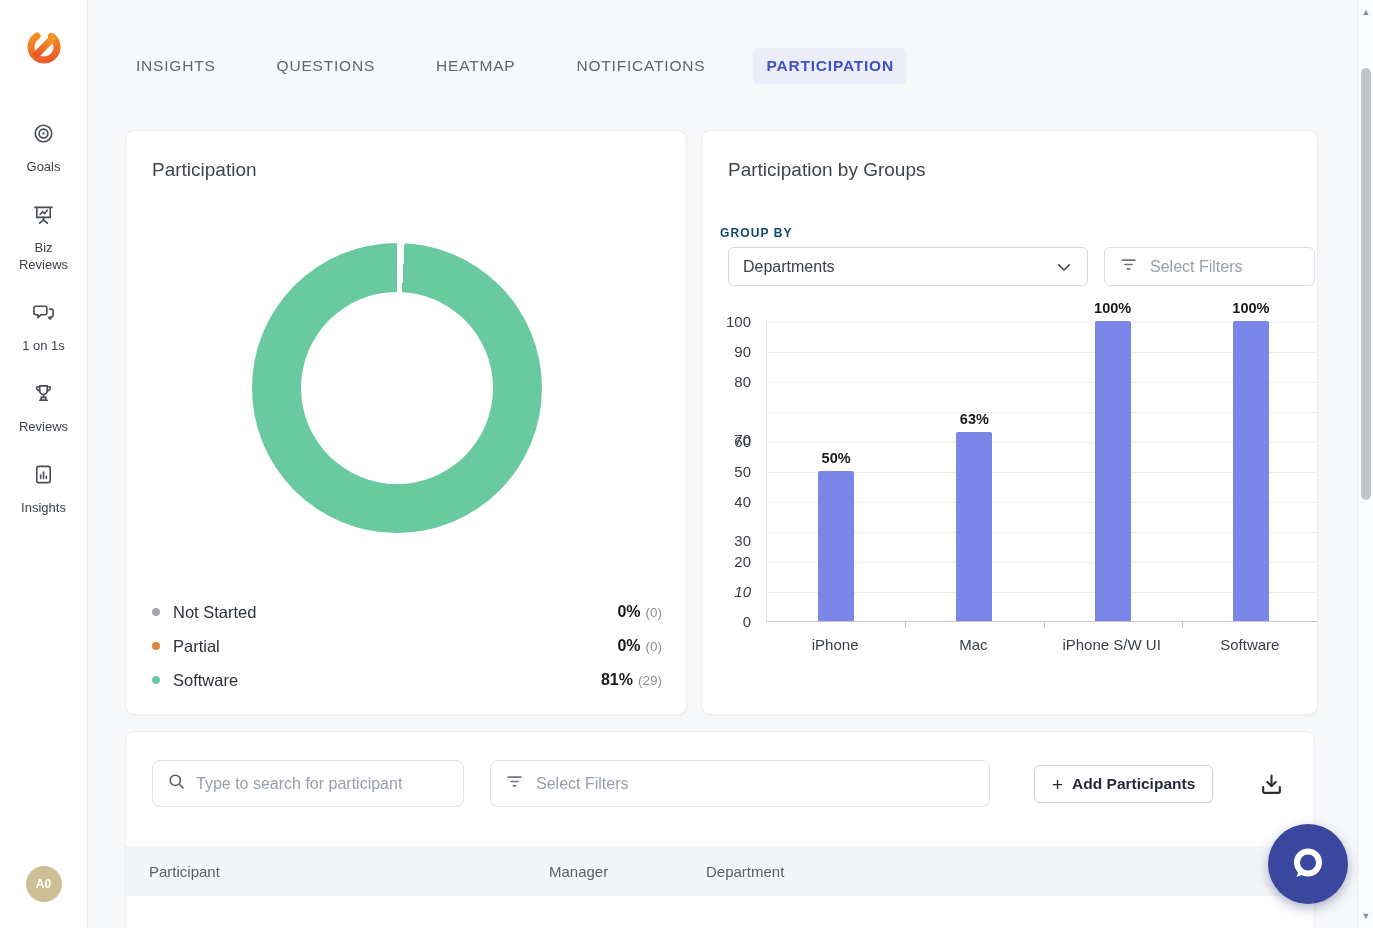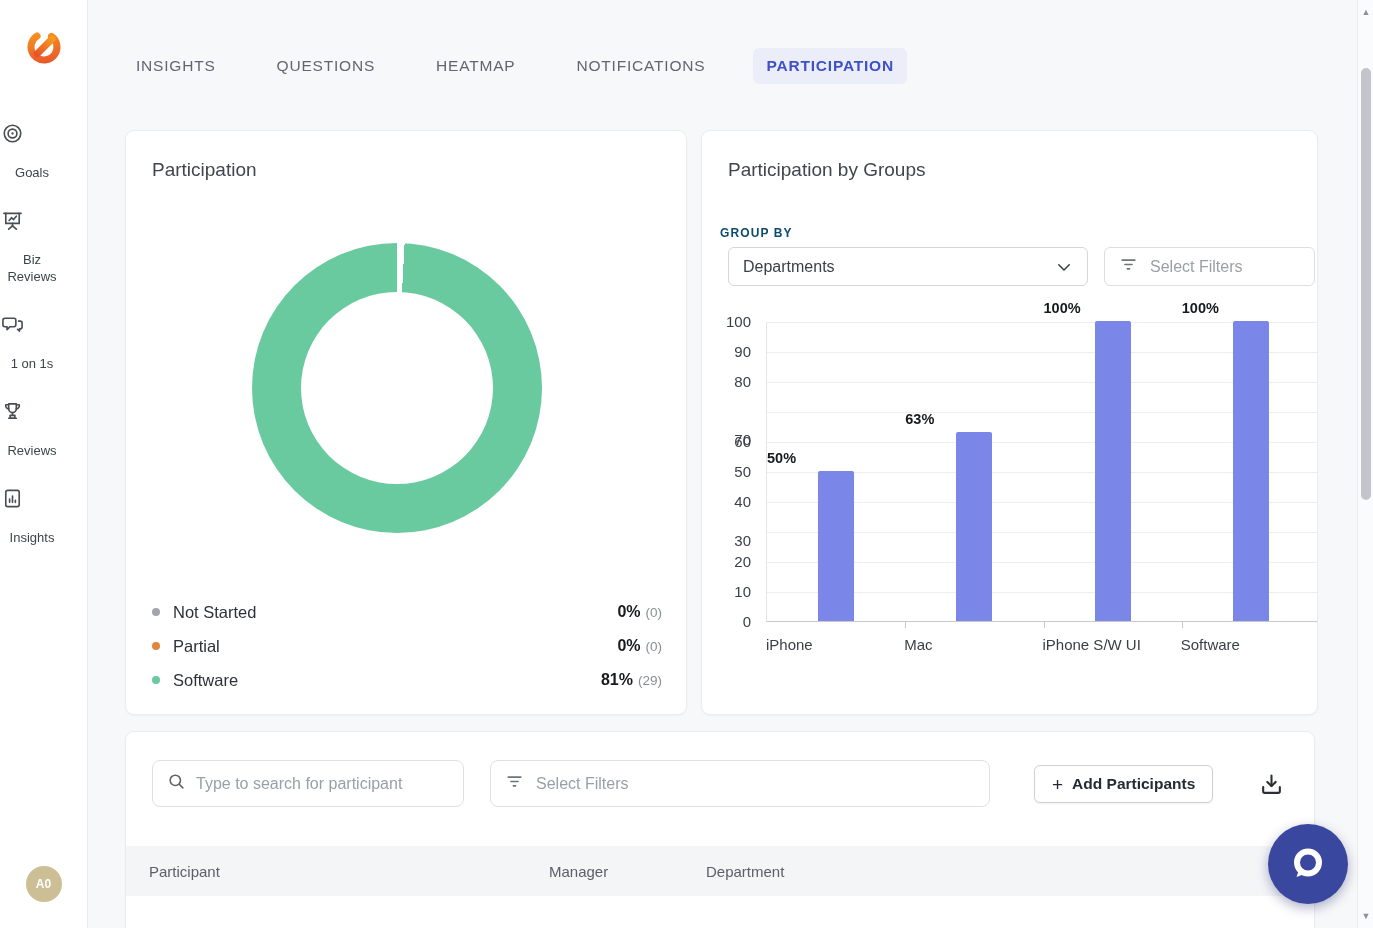--- a/index.html
+++ b/index.html
@@ -3,21 +3,21 @@
 <meta charset="utf-8">
 <style>
   * { margin:0; padding:0; box-sizing:border-box; }
   html,body { width:1373px; height:928px; font-family:"Liberation Sans", sans-serif; }
   .app { position:relative; width:1373px; height:928px; background:#f7f8f9; overflow:hidden; }
 
   
   .sidebar { position:absolute; left:0; top:0; width:88px; height:100%; background:#ffffff; border-right:1px solid #ececef; display:flex; flex-direction:column; align-items:center; z-index:5; }
   .logo { margin-top:26px; width:42px; height:42px; cursor:pointer; }
   .nav { display:flex; flex-direction:column; align-items:center; width:100%; margin-top:26px; }
-  .nav-item { display:flex; flex-direction:column; gap:19px; margin-top:27px; width:100%; cursor:pointer; }
+  .nav-item { display:flex; flex-direction:column; align-items:center; gap:13px; margin-top:27px; width:100%; cursor:pointer; }
   .nav-item .icn { width:24px; height:24px; display:flex; align-items:center; justify-content:center; }
   .nav-label { font-size:13px; color:#3f444b; text-align:center; line-height:17px; max-width:64px; }
   .nav-item.active .nav-label { color:#3f4db3; font-weight:700; }
   .active-tile { width:46px; height:46px; background:#3f4db5; border-radius:11px; display:flex; align-items:center; justify-content:center; }
   .avatar { position:absolute; bottom:26px; left:50%; transform:translateX(-50%); width:36px; height:36px; border-radius:50%; background:#ccbf96; color:#ffffff; font-size:12px; font-weight:700; display:flex; align-items:center; justify-content:center; cursor:pointer; }
 
   
   .main { position:absolute; left:88px; top:0; right:16px; height:100%; }
 
   .tabs { position:absolute; left:35px; top:48px; display:flex; align-items:center; gap:35px; }
@@ -50,24 +50,24 @@
   .filter-box { position:absolute; display:flex; align-items:center; gap:12px; border:1px solid #dddee3; border-radius:6px; background:#fff; padding:0 14px; cursor:text; }
   .groups-card .filter-box { left:402px; top:116px; right:2px; height:39px; }
   .ph { font-size:16px; color:#9aa0a8; white-space:nowrap; }
 
   .chart-area { position:absolute; left:0; top:191px; right:0; height:345px; }
   .y-axis-labels { position:absolute; left:0; top:0; width:49px; height:300px; }
   .ytick { position:absolute; right:0; width:49px; text-align:right; font-size:15px; color:#3a3f46; line-height:20px; }
   .bar-plot { position:absolute; left:64px; top:0; width:553px; height:300px; border-left:1px solid #e4e5e9; border-bottom:1px solid #c6c8cd; }
   .gridline { position:absolute; left:0; right:0; height:1px; background:#eceef0; }
   .bar { position:absolute; bottom:0; width:36px; border-radius:2px 2px 0 0; z-index:2; }
-  .bar-value { position:absolute; font-size:14.5px; font-weight:700; color:#17191c; z-index:3; }
+  .bar-value { position:absolute; text-align:center; font-size:14.5px; font-weight:700; color:#17191c; z-index:3; }
   .tickmark { position:absolute; bottom:-7px; width:1px; height:7px; background:#c6c8cd; }
   .x-axis-labels { position:absolute; left:64px; top:314px; width:553px; display:flex; }
-  .xtick { flex:1 1 0; text-align:left; font-size:15px; color:#3a3f46; }
+  .xtick { flex:1 1 0; text-align:center; font-size:15px; color:#3a3f46; }
 
   
   .table-card { left:37px; top:731px; width:1190px; height:260px; overflow:hidden; }
   .search-box { position:absolute; left:26px; top:28px; width:312px; height:47px; border:1px solid #dfe0e4; border-radius:8px; background:#fff; display:flex; align-items:center; gap:10px; padding:0 14px; }
   .search-box input, .tbl-filter input { border:none; outline:none; font-size:16px; color:#3a3f46; width:100%; font-family:"Liberation Sans",sans-serif; background:transparent; }
   .search-box input::placeholder, .tbl-filter input::placeholder { color:#9aa0a8; }
   .tbl-filter { left:364px; top:28px; width:500px; height:47px; border-radius:8px; border:1px solid #dfe0e4; }
   .add-btn { position:absolute; left:908px; top:33px; height:38px; display:flex; align-items:center; gap:9px; padding:0 17px; background:#fff; border:1px solid #cfd1d7; border-radius:6px; box-shadow:0 1px 2px rgba(20,22,30,.06); cursor:pointer; font-family:"Liberation Sans",sans-serif; }
   .add-btn .plus { font-size:19px; color:#262b33; line-height:1; font-weight:400; }
   .add-btn .lbl { font-size:15.5px; font-weight:700; color:#262b33; }
@@ -232,21 +232,21 @@
         <div class="y-axis-labels">
             <div class="ytick" style="top: -10px;">100</div>
             <div class="ytick" style="top: 20px;">90</div>
             <div class="ytick" style="top: 50px;">80</div>
             <div class="ytick" style="top: 80px; margin-top: 28px;">70</div>
             <div class="ytick" style="top: 110px;">60</div>
             <div class="ytick" style="top: 140px;">50</div>
             <div class="ytick" style="top: 170px;">40</div>
             <div class="ytick" style="top: 209px;">30</div>
             <div class="ytick" style="top: 230px;">20</div>
-            <div class="ytick" style="top: 260px;">10</div>
+            <div class="ytick" style="top: 260px; font-style: italic;">10</div>
             <div class="ytick" style="top: 290px;">0</div>
           </div>
         <div class="bar-plot">
             <div class="gridline" style="top: 0px;"></div>
             <div class="gridline" style="top: 30px;"></div>
             <div class="gridline" style="top: 60px;"></div>
             <div class="gridline" style="top: 90px;"></div>
             <div class="gridline" style="top: 120px;"></div>
             <div class="gridline" style="top: 150px;"></div>
             <div class="gridline" style="top: 180px;"></div>

